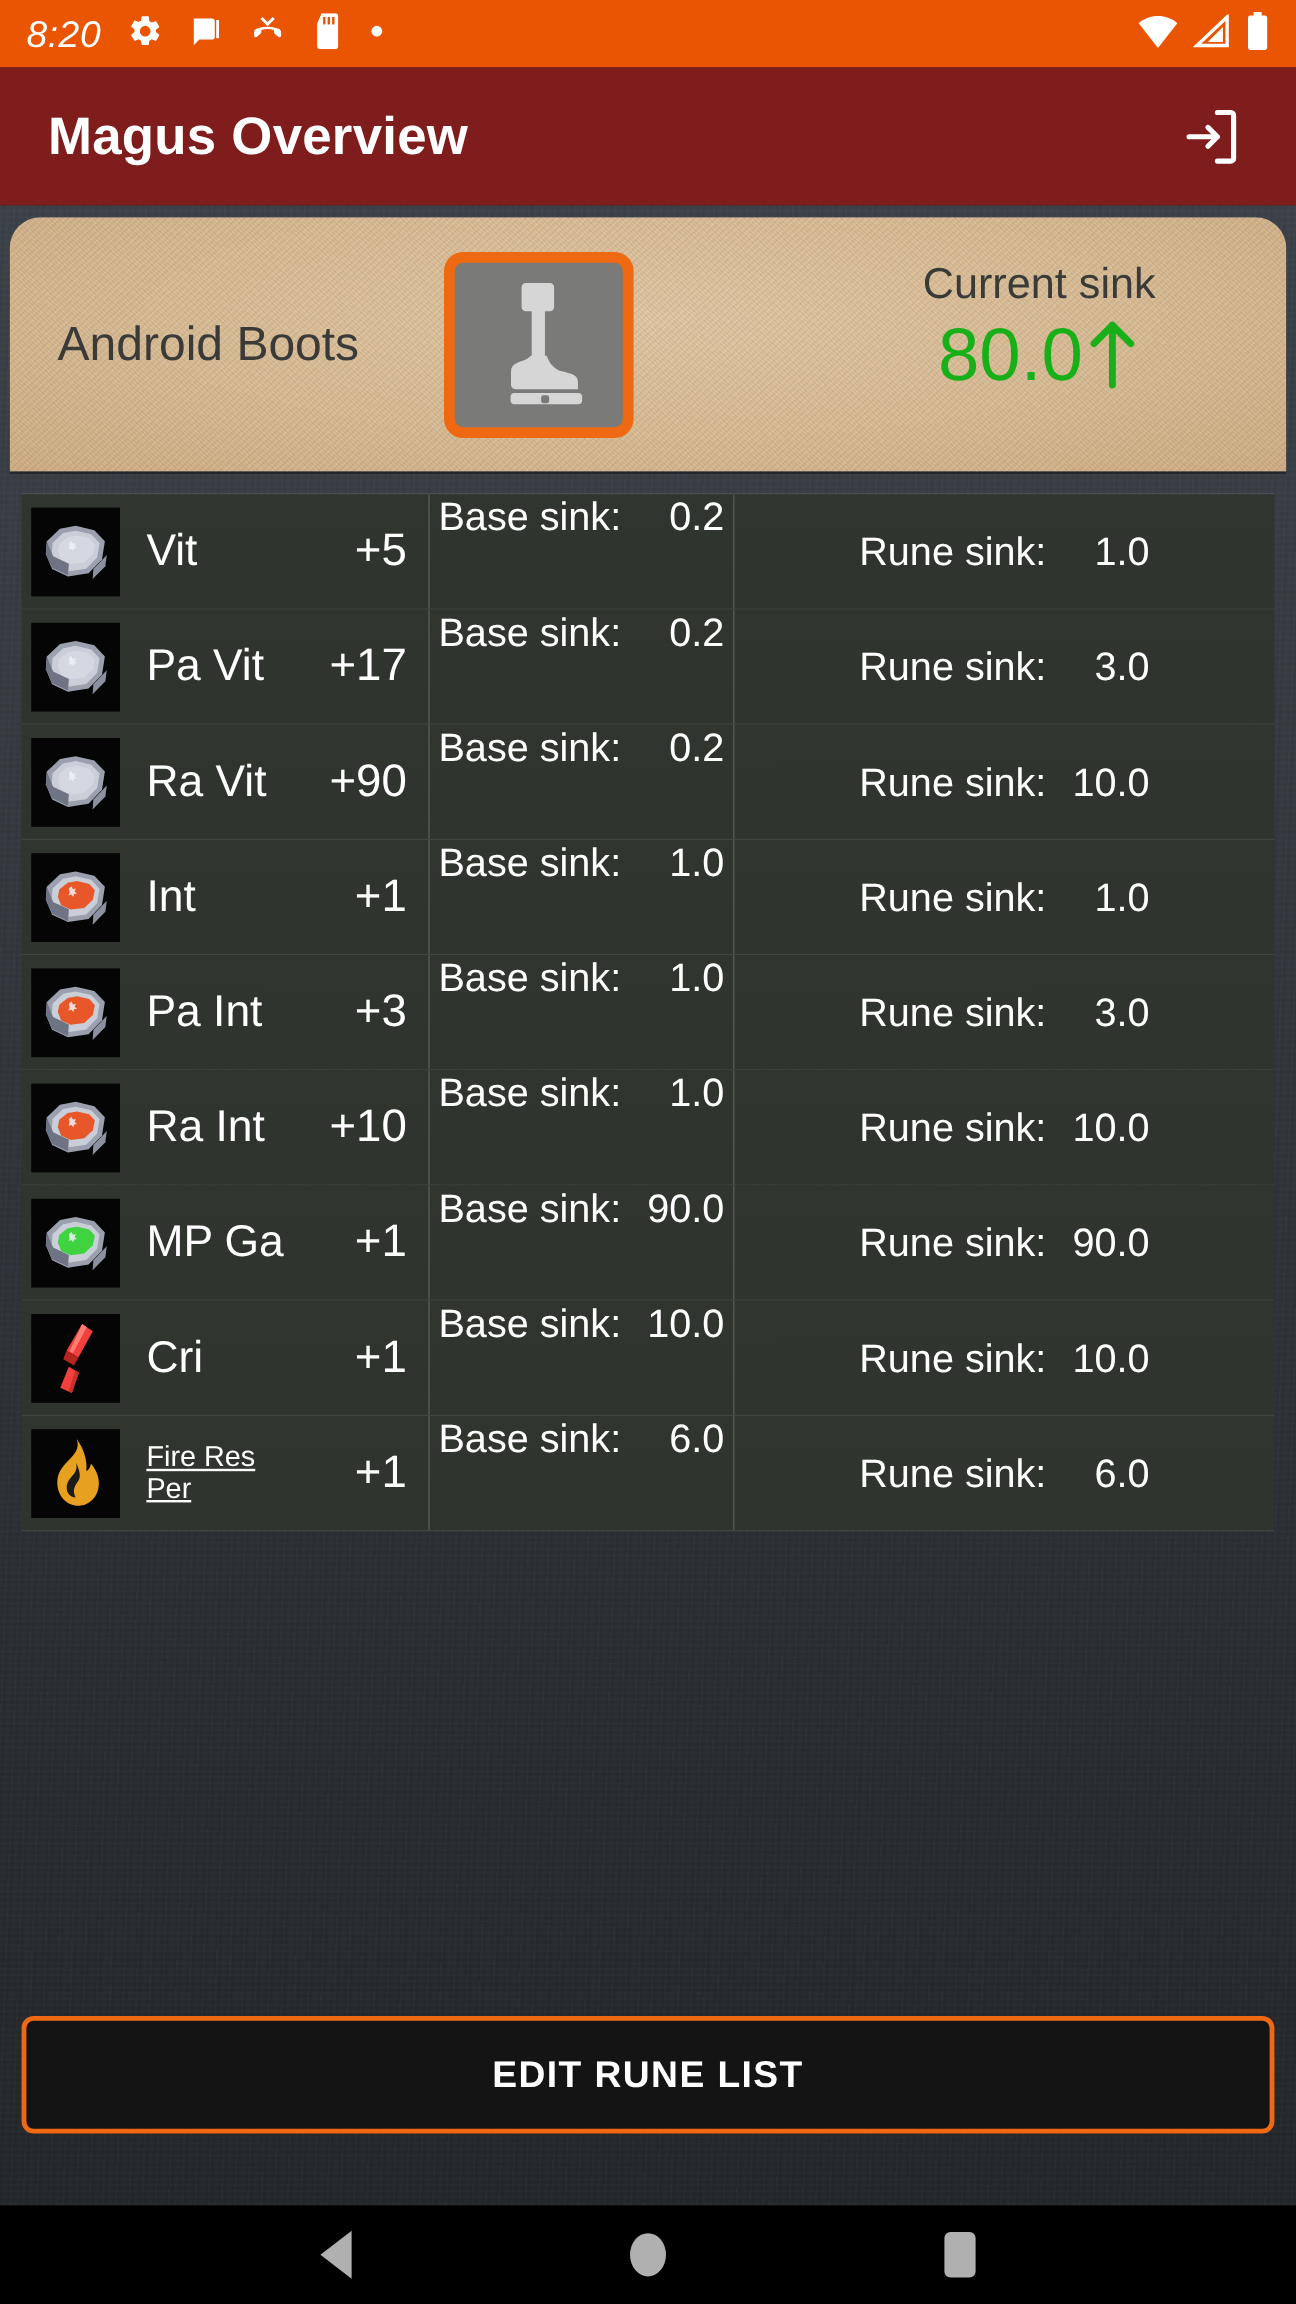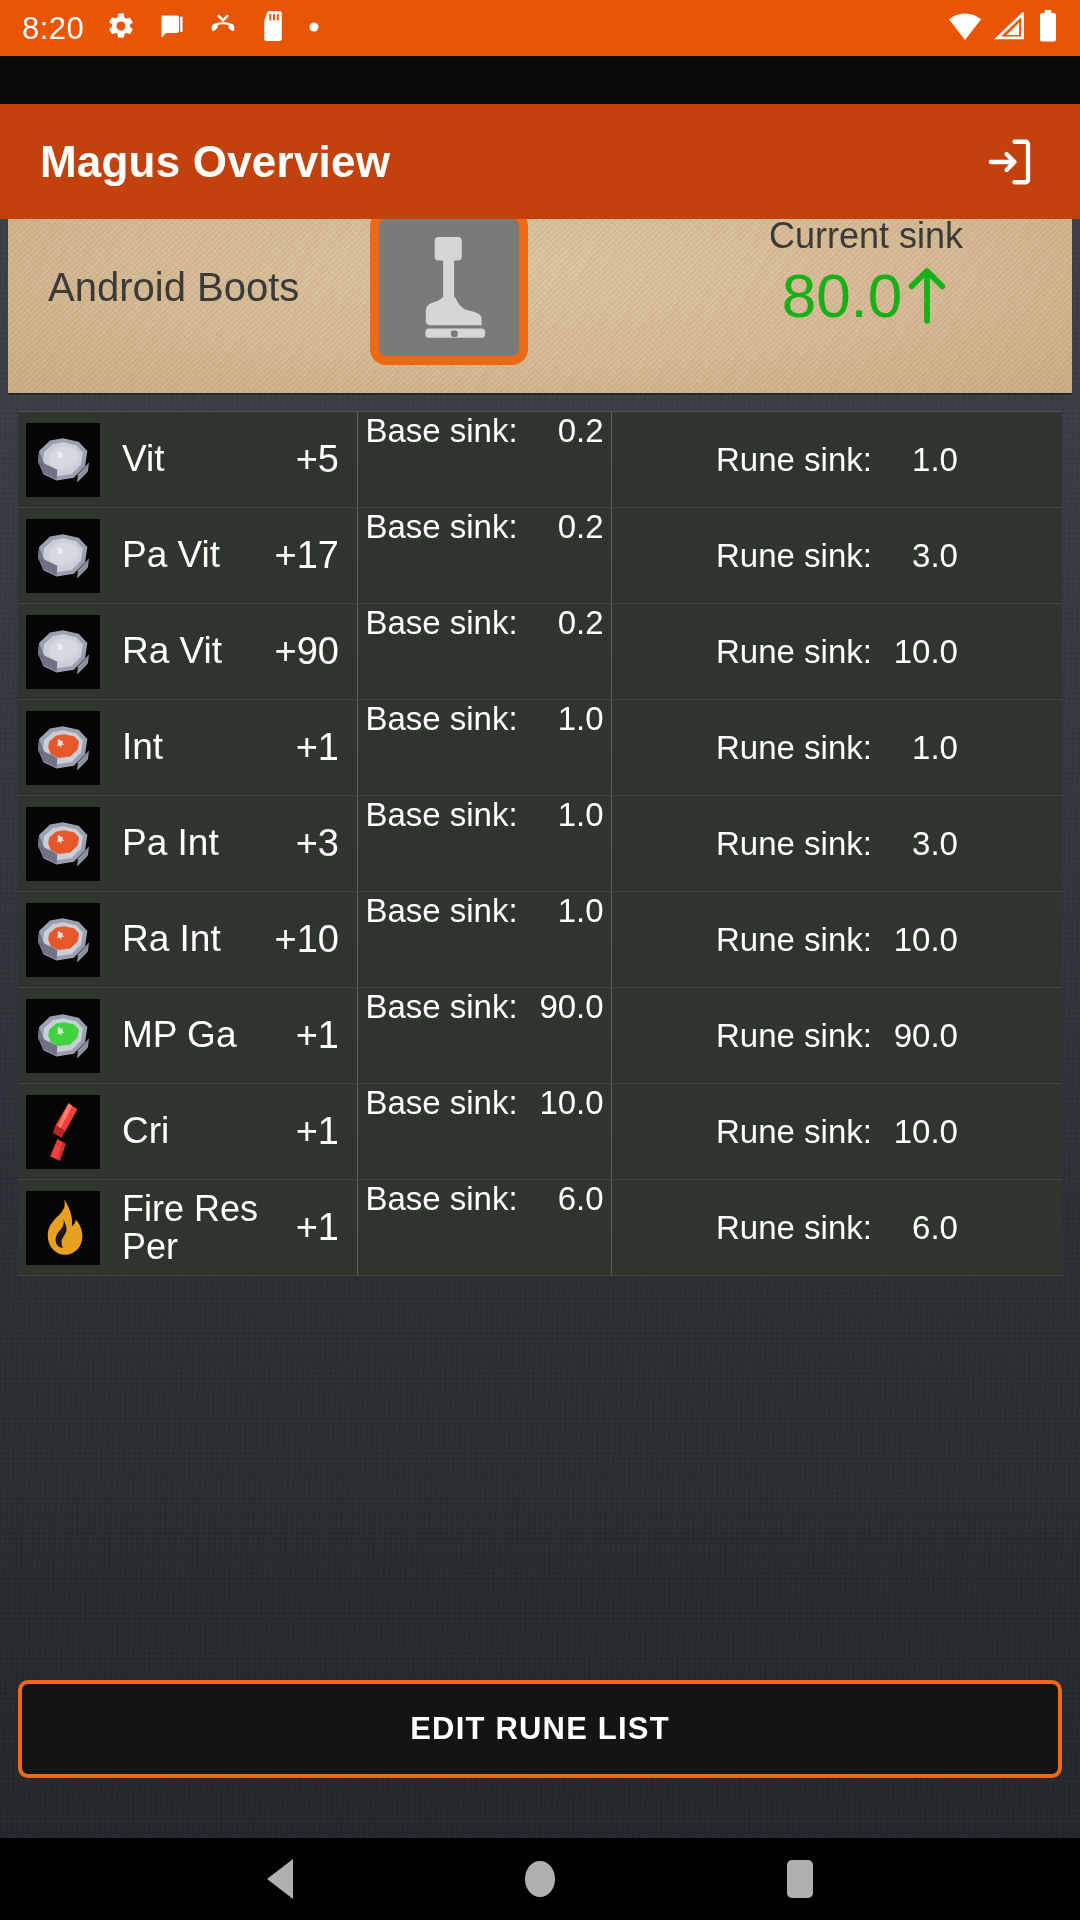--- a/index.html
+++ b/index.html
@@ -23,20 +23,21 @@
   .status-bar {
     position: absolute;
     top: 0; left: 0;
     width: 1080px;
     height: 56px;
     background: #ea5504;
     display: flex;
     align-items: center;
     padding: 0 22px;
     z-index: 30;
+    font-style: italic;
   }
   .status-left {
     display: flex;
     align-items: center;
     gap: 22px;
     flex: 1;
   }
   .status-time {
     color: #fff;
     font-size: 31px;
@@ -50,26 +51,25 @@
     gap: 12px;
   }
   .sicon { display: block; }
 
   
   .app-bar {
     position: absolute;
     top: 56px; left: 0;
     width: 1080px;
     height: 115px;
-    background: #c2410c;
+    background: #7f1d1d;
     display: flex;
     align-items: center;
     padding: 0 40px;
     z-index: 20;
-    margin-top: 48px;
   }
   .app-title {
     color: #ffffff;
     font-size: 44px;
     font-weight: 700;
     flex: 1;
     letter-spacing: 0.2px;
   }
   .app-bar-action {
     width: 60px; height: 60px;
@@ -189,21 +189,21 @@
     justify-content: center;
     overflow: hidden;
   }
   .rune-label {
     flex: 1;
     color: #ffffff;
     font-size: 37px;
     padding-left: 22px;
     line-height: 1.05;
   }
-  .rune-label.two-line { font-size: 36px; }
+  .rune-label.two-line { font-size: 24px; text-decoration: underline; }
   .rune-bonus {
     color: #ffffff;
     font-size: 38px;
     padding-right: 18px;
     white-space: nowrap;
   }
   .cell-base {
     width: 254px;
     display: flex;
     align-items: flex-start;

